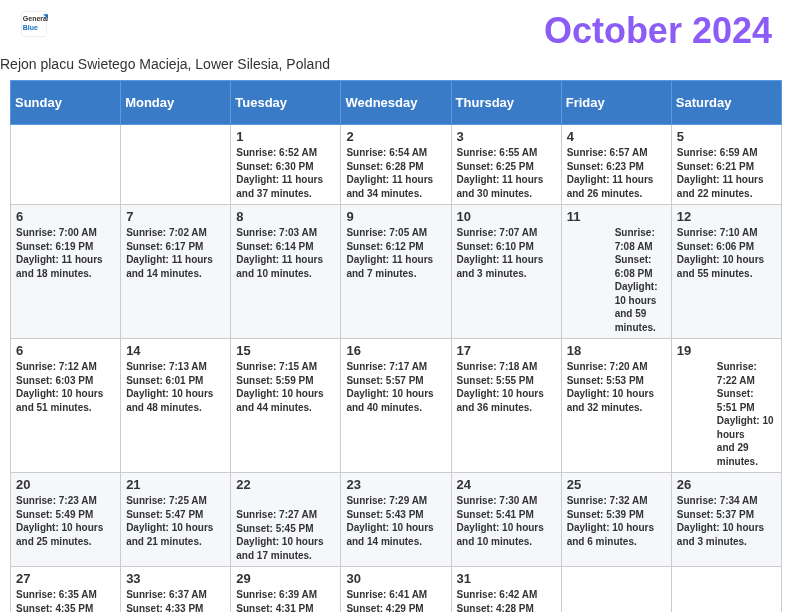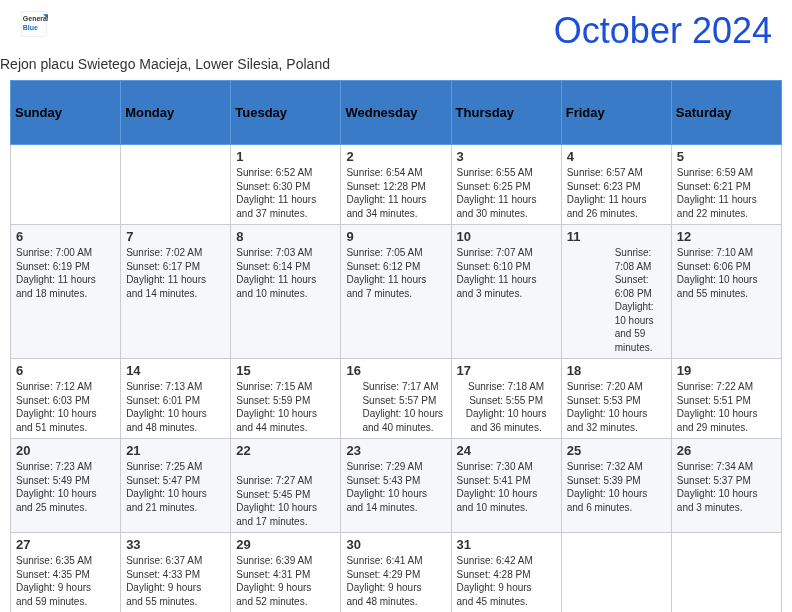--- a/index.html
+++ b/index.html
@@ -19,44 +19,44 @@
       display: flex;
       align-items: center;
       gap: 4px;
     }
     .logo-icon {
       width: 28px;
       height: 28px;
     }
     .month-title {
       font-size: 36px;
-      font-weight: normal;
-      color: #1d4ed8;
+      font-weight: bold;
+      color: #8b5cf6;
       text-align: right;
     }
     .subtitle {
       font-size: 14px;
       color: #333;
       padding-bottom: 8px;
       font-weight: normal;
     }
     .calendar-container {
       padding: 0 10px 10px 10px;
     }
     table {
       width: 100%;
       border-collapse: collapse;
       table-layout: fixed;
     }
     thead tr th {
       background-color: #3a7bc8;
-      color: #000000;
+      color: #ffffff;
       font-size: 13px;
       font-weight: bold;
-      padding: 24px 4px;
+      padding: 14px 4px;
       text-align: left;
       border: 1px solid #5a9be0;
     }
     tbody tr td {
       border: 1px solid #ccc;
       vertical-align: top;
       padding: 4px 5px;
       font-size: 10.5px;
       color: #333;
       height: 80px;
@@ -68,20 +68,21 @@
     .day-number {
       font-weight: bold;
       font-size: 13px;
       display: block;
       margin-bottom: 2px;
     }
     .day-info {
       font-size: 10px;
       line-height: 1.35;
       color: #333;
+      font-weight: bold;
     }
     .empty-cell {
       background: #fff !important;
     }
     .header-right {
       text-align: right;
     }
   </style>
 </head>
 <body>
@@ -121,21 +122,21 @@
           <td>
             <span class="day-number">1</span>
             <div class="day-info" style="white-space: pre-line;">Sunrise: 6:52 AM
 Sunset: 6:30 PM
 Daylight: 11 hours
 and 37 minutes.</div>
           </td>
           <td>
             <span class="day-number">2</span>
             <div class="day-info" style="white-space: pre-line;">Sunrise: 6:54 AM
-Sunset: 12:28 PM
+Sunset: 6:28 PM
 Daylight: 11 hours
 and 34 minutes.</div>
           </td>
           <td>
             <span class="day-number">3</span>
             <div class="day-info" style="white-space: pre-line;">Sunrise: 6:55 AM
 Sunset: 6:25 PM
 Daylight: 11 hours
 and 30 minutes.</div>
           </td>
@@ -222,42 +223,42 @@
           </td>
           <td>
             <span class="day-number">15</span>
             <div class="day-info" style="white-space: pre-line;">Sunrise: 7:15 AM
 Sunset: 5:59 PM
 Daylight: 10 hours
 and 44 minutes.</div>
           </td>
           <td>
             <span class="day-number">16</span>
-            <div class="day-info" style="white-space: pre-line; margin-left: 16px;">Sunrise: 7:17 AM
+            <div class="day-info" style="white-space: pre-line;">Sunrise: 7:17 AM
 Sunset: 5:57 PM
 Daylight: 10 hours
 and 40 minutes.</div>
           </td>
           <td>
             <span class="day-number">17</span>
-            <div class="day-info" style="white-space: pre-line; text-align: center;">Sunrise: 7:18 AM
+            <div class="day-info" style="white-space: pre-line;">Sunrise: 7:18 AM
 Sunset: 5:55 PM
 Daylight: 10 hours
 and 36 minutes.</div>
           </td>
           <td>
             <span class="day-number">18</span>
             <div class="day-info" style="white-space: pre-line;">Sunrise: 7:20 AM
 Sunset: 5:53 PM
 Daylight: 10 hours
 and 32 minutes.</div>
           </td>
           <td>
             <span class="day-number">19</span>
-            <div class="day-info" style="white-space: pre-line;">Sunrise: 7:22 AM
+            <div class="day-info" style="white-space: pre-line; margin-left: 40px;">Sunrise: 7:22 AM
 Sunset: 5:51 PM
 Daylight: 10 hours
 and 29 minutes.</div>
           </td>
         </tr>
         <tr>
           <td>
             <span class="day-number">20</span>
             <div class="day-info" style="white-space: pre-line;">Sunrise: 7:23 AM
 Sunset: 5:49 PM

